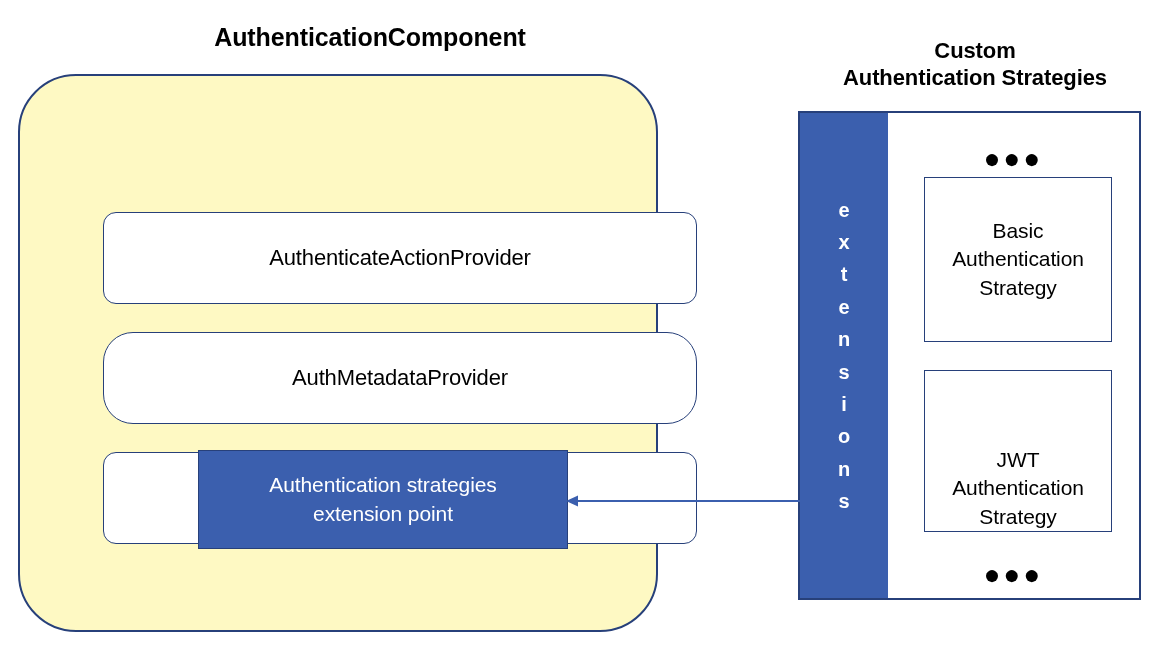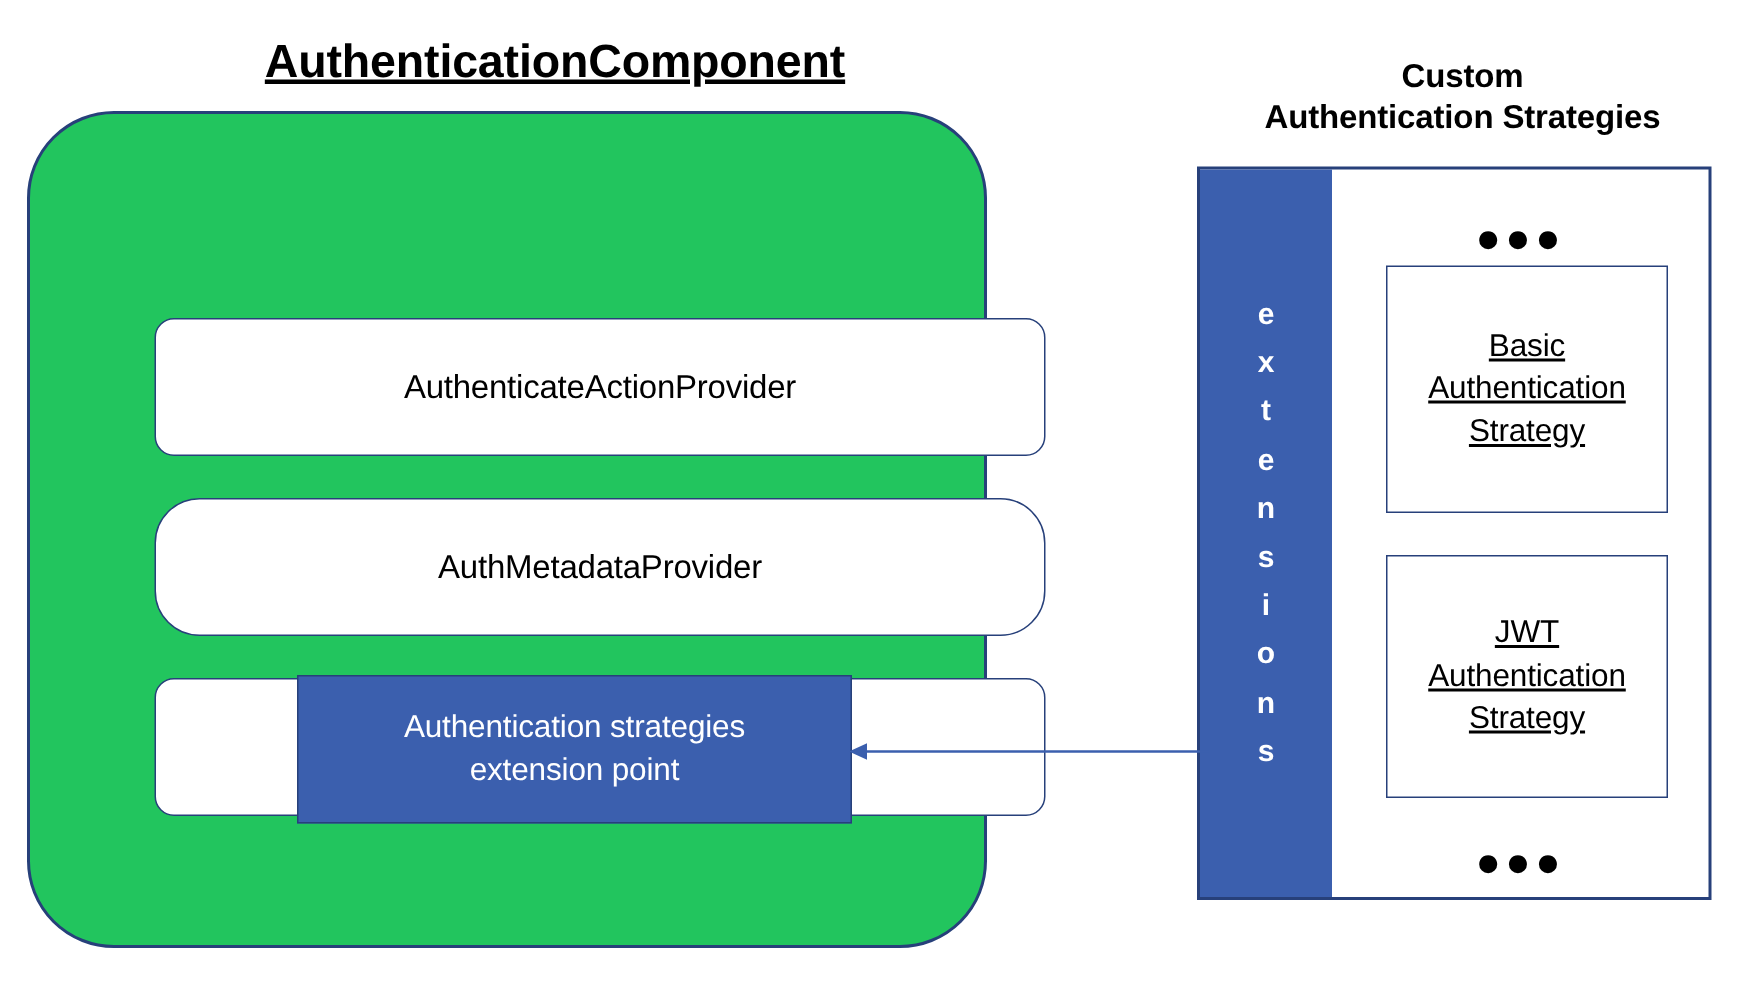--- a/index.html
+++ b/index.html
@@ -25,42 +25,41 @@
     font-weight: bold;
     color: #000000;
     text-align: center;
     line-height: 1.22;
     white-space: pre;
   }
   #component-title {
     left: 110px;
     top: 22px;
     width: 520px;
-    font-size: 31px;
-    letter-spacing: -0.1px;
-    text-decoration: underline;
+    font-size: 25px;
+    letter-spacing: -0.1px;
   }
   #custom-strategies-title {
     left: 830px;
     top: 38px;
     width: 290px;
     font-size: 22px;
     letter-spacing: -0.1px;
   }
 
   
   #auth-component-container {
     position: absolute;
     left: 18px;
     top: 74px;
     width: 640px;
     height: 558px;
     border: 2.2px solid #27407A;
     border-radius: 58px;
-    background: #22c55e;
+    background: #fef9c3;
     box-sizing: border-box;
   }
 
   
   .provider-box {
     position: absolute;
     left: 83px;
     width: 594px;
     height: 92px;
     border: 1.9px solid #27407A;
@@ -192,24 +191,23 @@
     align-items: center;
     justify-content: center;
   }
   .strategy-label {
     font-size: 21px;
     color: #000000;
     line-height: 1.35;
     text-align: center;
     white-space: pre-line;
     letter-spacing: -0.1px;
-    text-decoration: underline;
   }
   #strategy-0 { top: 64px;  height: 165px; }
-  #strategy-1 { top: 257px; height: 162px; }
+  #strategy-1 { top: 257px; height: 162px; align-items: flex-end; }
 </style>
 </head>
 <body>
 
 <div id="canvas">
 
   <div class="title" id="component-title">AuthenticationComponent</div>
 
   <div class="title" id="custom-strategies-title">Custom
 Authentication Strategies</div>

